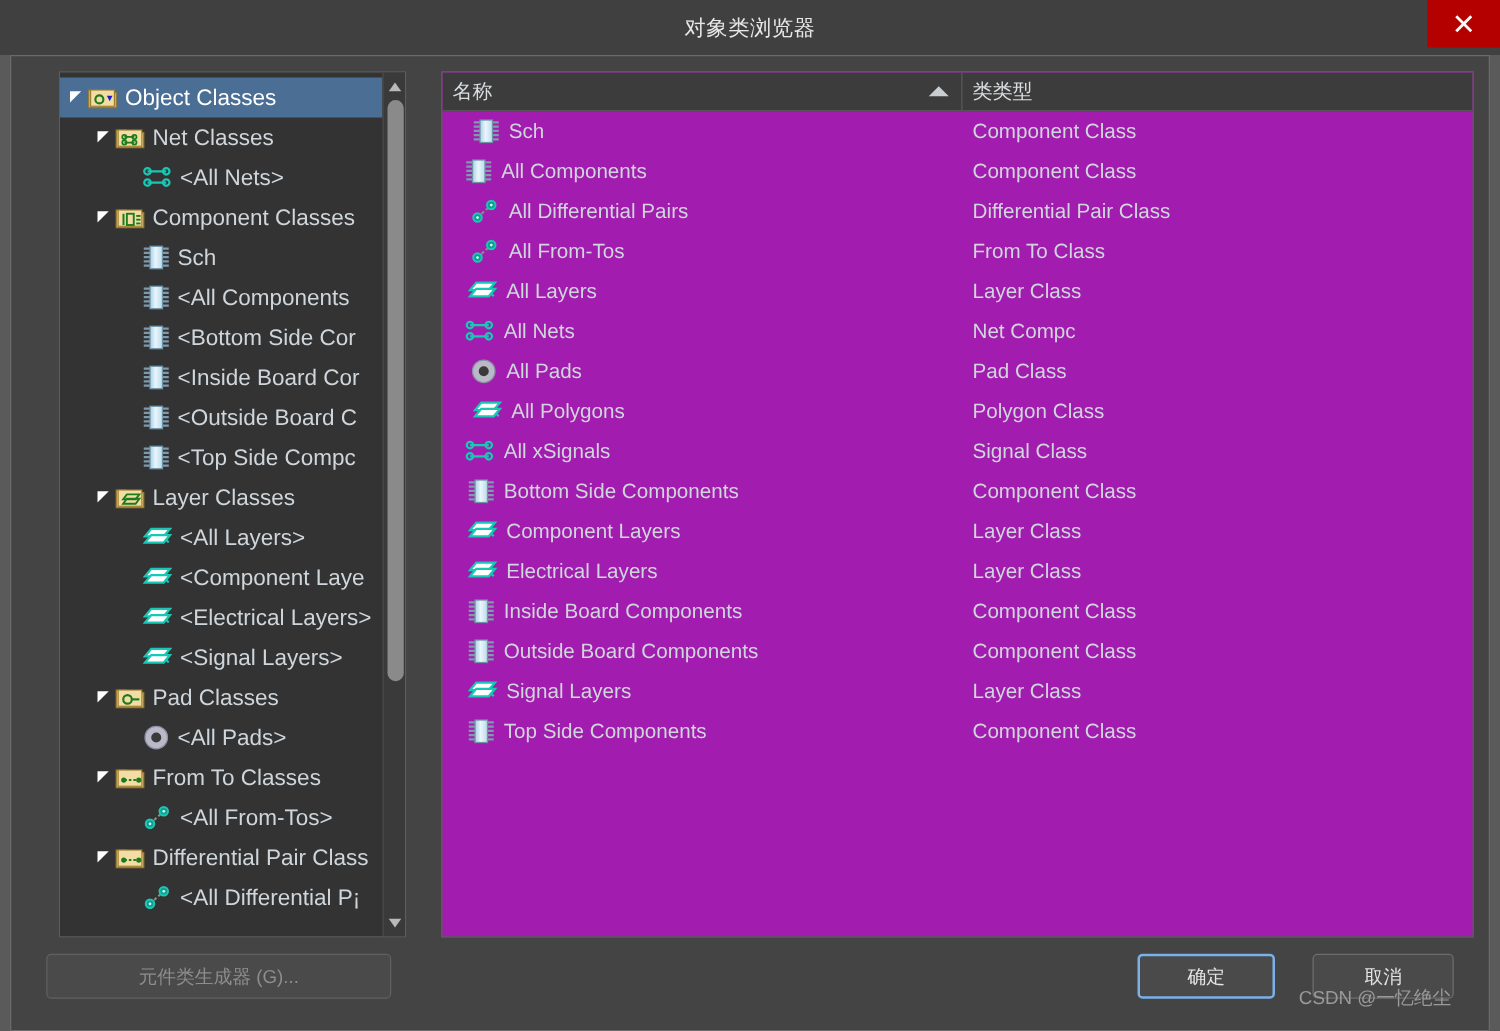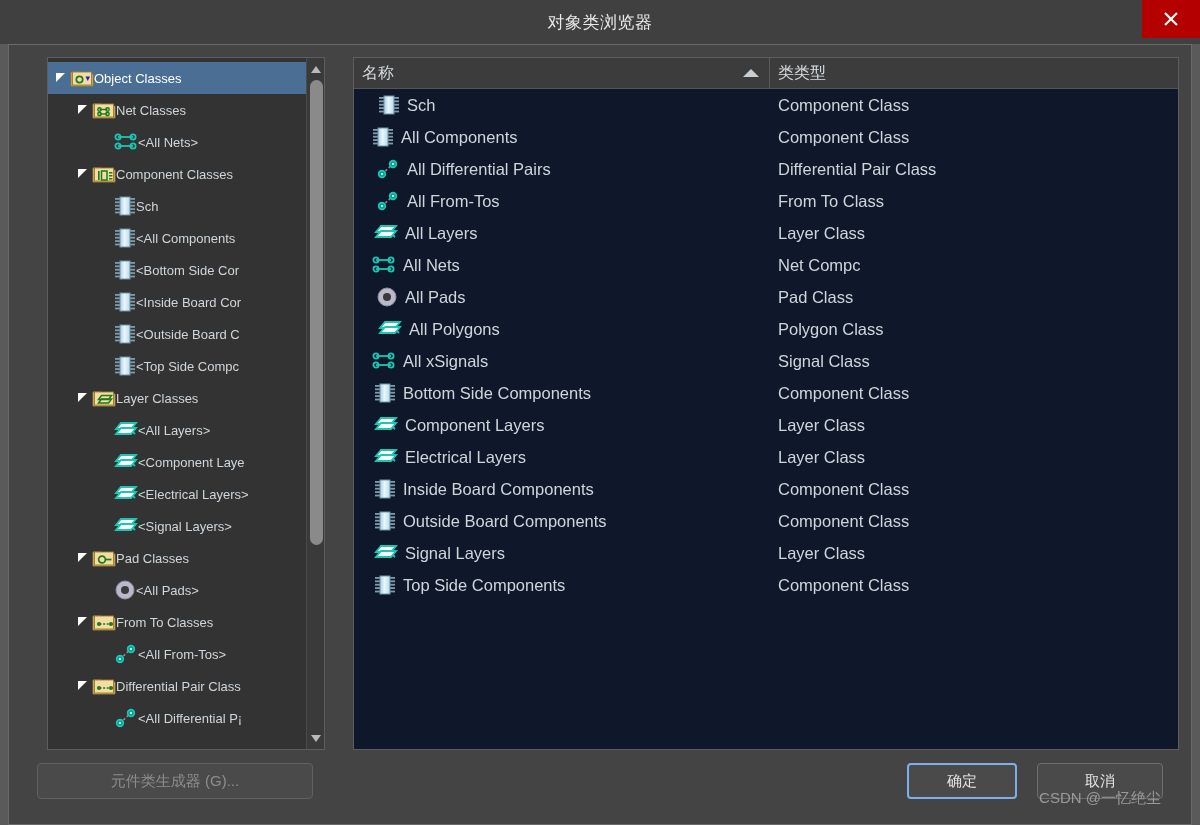--- a/index.html
+++ b/index.html
@@ -74,22 +74,22 @@
   }
   .tree-row {
     position: relative;
     height: 32px;
     display: flex; align-items: center;
     white-space: nowrap;
     cursor: default;
   }
   .tree-row .label {
     color: #cfd6db;
-    font-size: 13px;
-    margin-left: 0;
+    font-size: 18px;
+    margin-left: 6px;
     overflow: hidden;
   }
   .tree-row.selected {
     background: #4a6e94;
   }
   .tree-row.selected .label { color: #ffffff; }
   .tw { 
     width: 14px; height: 14px;
     flex: 0 0 14px;
     margin-right: 2px;
@@ -123,21 +123,21 @@
     width: 13px; height: 465px;
     background: #8a8a8a;
     border-radius: 7px;
     cursor: pointer;
   }
 
   
   .list-pane {
     flex: 1 1 auto;
     margin-left: 28px;
-    background: #0f172a;
+    background: #a21caf;
     border: 1px solid #5d5d5d;
     display: flex; flex-direction: column;
     overflow: hidden;
   }
   .list-header {
     flex: 0 0 31px;
     height: 31px;
     display: flex;
     background: #3c3c3c;
     border-bottom: 1px solid #555;
@@ -196,21 +196,21 @@
     border: 1px solid #6d6d6d;
     border-radius: 4px;
     color: #e4e4e4;
     font-size: 15px;
     display: flex; align-items: center; justify-content: center;
     cursor: pointer;
     user-select: none;
   }
   .btn.gen { width: 276px; color: #8d8d8d; border-color: #606060; cursor: default; }
   .btn.ok { width: 110px; margin-left: auto; border: 2px solid #79b1e8; }
-  .btn.cancel { width: 126px; }
+  .btn.cancel { width: 113px; margin-left: 10px; }
   .watermark {
     position: absolute;
     right: 18px; bottom: 4px;
     color: #9a9a9a;
     font-size: 15px;
     pointer-events: none;
     user-select: none;
     white-space: nowrap;
   }
 </style>

